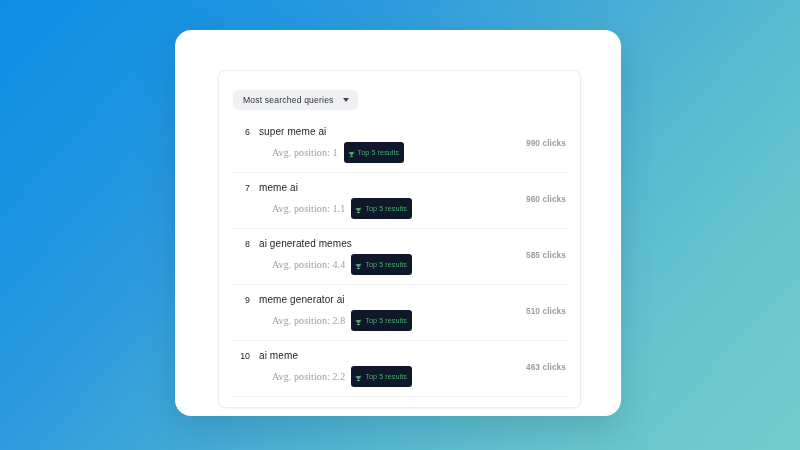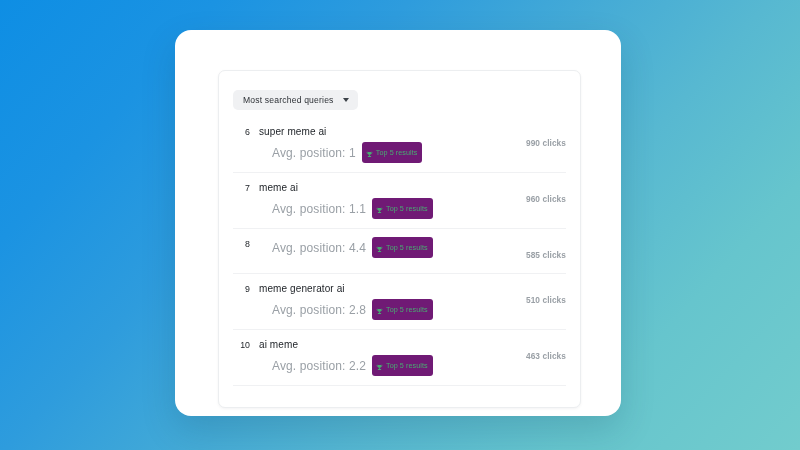--- a/index.html
+++ b/index.html
@@ -101,30 +101,31 @@
     margin-bottom:3px;
     white-space:nowrap;
   }
   .meta-line {
     display:flex;
     align-items:center;
     gap:6px;
     padding-left:13px;
   }
   .avg-pos {
-    font-size:12px;
+    font-size:10px;
     color:#9aa0a6;
     white-space:nowrap;
     letter-spacing:0.01em;
+    font-family:Liberation Serif, serif;
   }
   .badge {
     display:inline-flex;
     align-items:center;
     gap:3px;
-    background:#701a75;
+    background:#0f172a;
     border-radius:3px;
     padding:1.5px 5px 1.5px 4px;
     white-space:nowrap;
   }
   .badge-label {
     font-size:7.2px;
     color:#49ab72;
     letter-spacing:0.01em;
   }
   .trophy { display:block; }
@@ -199,20 +200,21 @@
                   </svg></span>
                 <span class="badge-label">Top 5 results</span>
               </span>
             </div>
           </div>
           <div class="clicks">960 clicks</div>
         </div>
         <div class="query-row">
           <div class="rank">8</div>
           <div class="row-body">
+            <div class="query-title">ai generated memes</div>
             <div class="meta-line">
               <span class="avg-pos">Avg. position: 4.4</span>
               <span class="badge">
                 <span class="trophy"><svg width="7" height="7" viewBox="0 0 16 16">
                     <path d="M4 2h8v3.2a4 4 0 0 1-8 0V2z" fill="#49ab72"></path>
                     <path d="M4 2.6H2.1v1.1c0 1.5 1 2.5 2.3 2.6" fill="none" stroke="#49ab72" stroke-width="1.3"></path>
                     <path d="M12 2.6h1.9v1.1c0 1.5-1 2.5-2.3 2.6" fill="none" stroke="#49ab72" stroke-width="1.3"></path>
                     <rect x="7.1" y="8.6" width="1.8" height="3.1" fill="#49ab72"></rect>
                     <rect x="4.3" y="11.6" width="7.4" height="1.9" rx="0.5" fill="#49ab72"></rect>
                   </svg></span>

